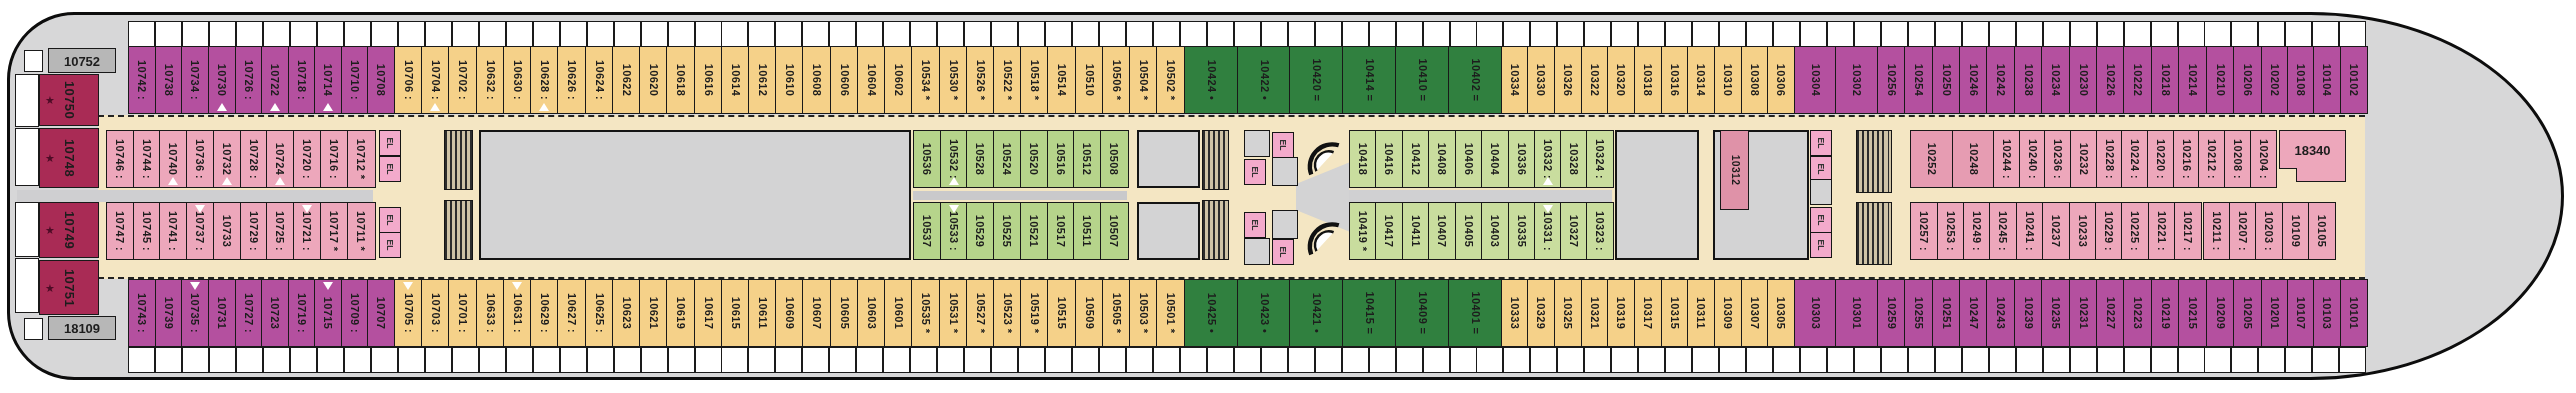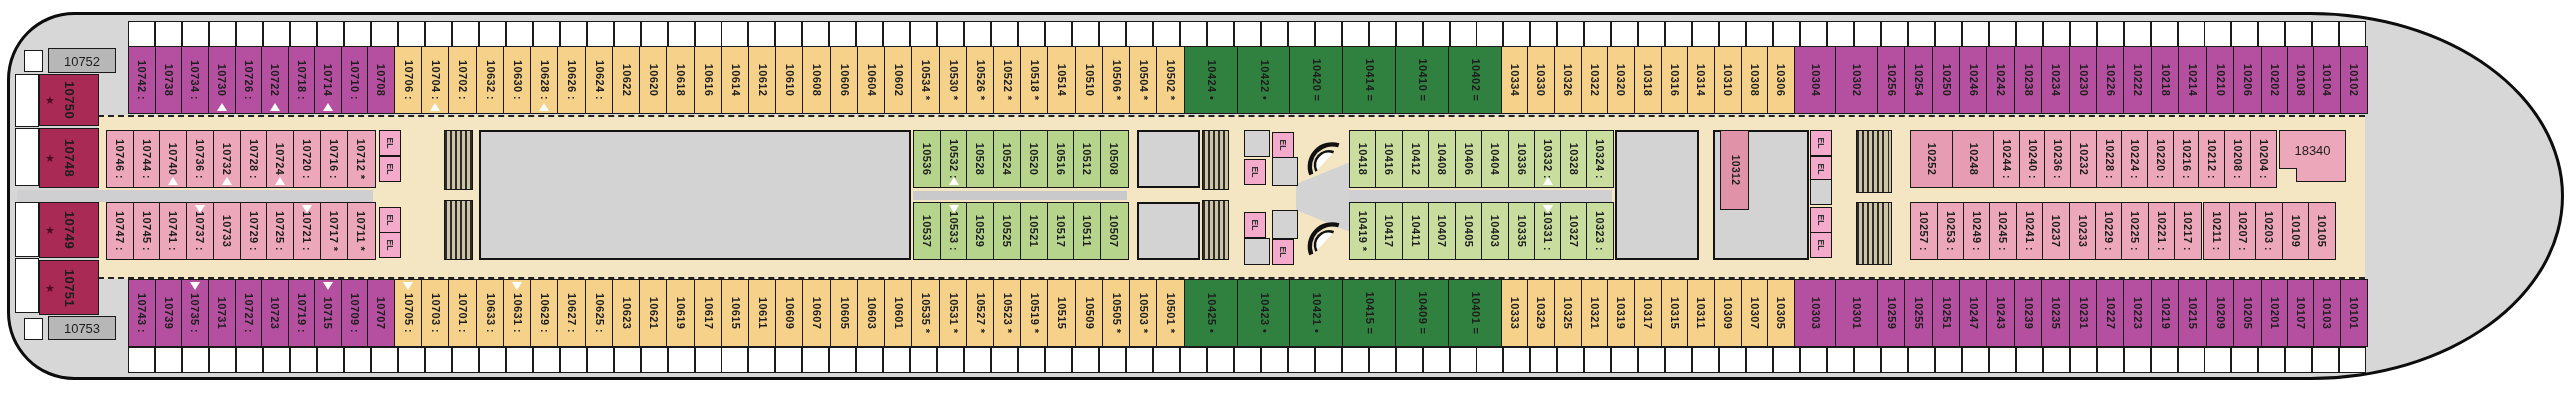--- a/index.html
+++ b/index.html
@@ -5,21 +5,21 @@
   html,body{margin:0;padding:0;background:#fff;font-family:"Liberation Sans",sans-serif;}
   #ship{position:relative;width:2576px;height:393px;overflow:hidden;background:#fff;}
   #hull{position:absolute;left:6.8px;top:12px;width:2557px;height:368px;background:#d7d7d8;
         border:3.4px solid #0d0d0d;border-radius:68px 256px 256px 68px / 68px 186px 186px 68px;box-sizing:border-box;}
   #corridor{position:absolute;left:98px;top:115px;width:2267px;height:164px;background:#f4e6c3;
         border-top:2.6px dashed #222;border-bottom:2.6px dashed #222;box-sizing:border-box;}
   .cab{position:absolute;border:1.7px solid #191919;box-sizing:border-box;}
   .lbl{position:absolute;left:50%;top:50%;transform:translate(-50%,-50%) rotate(90deg);
        font-size:11px;font-weight:bold;color:#1d1d1d;white-space:nowrap;letter-spacing:0.4px;}
   .hlbl{position:absolute;left:50%;top:50%;transform:translate(-50%,-50%);
-       font-size:13px;font-weight:normal;color:#1d1d1d;white-space:nowrap;}
+       font-size:13px;font-weight:bold;color:#1d1d1d;white-space:nowrap;}
   .suite .lbl{font-size:13px;}
   .star{position:absolute;left:5.1px;top:50%;transform:translate(0,-50%);font-size:11px;color:#4d0c26;}
   .tri{position:absolute;left:50%;margin-left:-5.1px;width:0;height:0;
        border-left:5.1px solid transparent;border-right:5.1px solid transparent;}
   .rowt .tri{bottom:1.7px;border-bottom:8.5px solid #fff;}
   .rowb .tri{top:1.7px;border-top:8.5px solid #fff;}
   .el{position:absolute;width:22px;height:26px;border:1.7px solid #151515;box-sizing:border-box;}
   .el span{position:absolute;left:50%;top:50%;transform:translate(-50%,-50%) rotate(90deg);
        font-size:8.5px;font-weight:bold;color:#333;}
   .stair{position:absolute;border:1.7px solid #151515;box-sizing:border-box;
@@ -1017,21 +1017,21 @@
     </div>
     <div class="cab suite" style="left: 39px; top: 202px; width: 60px; height: 56px; background: rgb(169, 43, 85);">
       <span class="star">★</span>
       <span class="lbl">10749</span>
     </div>
     <div class="cab suite" style="left: 39px; top: 260px; width: 60px; height: 55px; background: rgb(169, 43, 85);">
       <span class="star">★</span>
       <span class="lbl">10751</span>
     </div>
     <div class="cab" style="left: 48px; top: 316px; width: 68px; height: 24px; background: rgb(183, 183, 183);">
-      <span class="hlbl">10753</span>
+      <span class="hlbl">18109</span>
     </div>
     <div class="cab" style="left: 1720px; top: 130px; width: 29px; height: 80px; background: rgb(223, 146, 168);">
       <span class="lbl" style="font-size:10.3px">10312</span>
     </div>
     <div class="cab" style="left: 2279px; top: 130px; width: 67px; height: 39px; background: rgb(237, 167, 187);">
       <span class="hlbl">18340</span>
     </div>
     <div class="cab" style="left: 2296px; top: 168px; width: 50px; height: 13.7px; border-top: none; background: rgb(237, 167, 187);"></div>
   </div>
 

